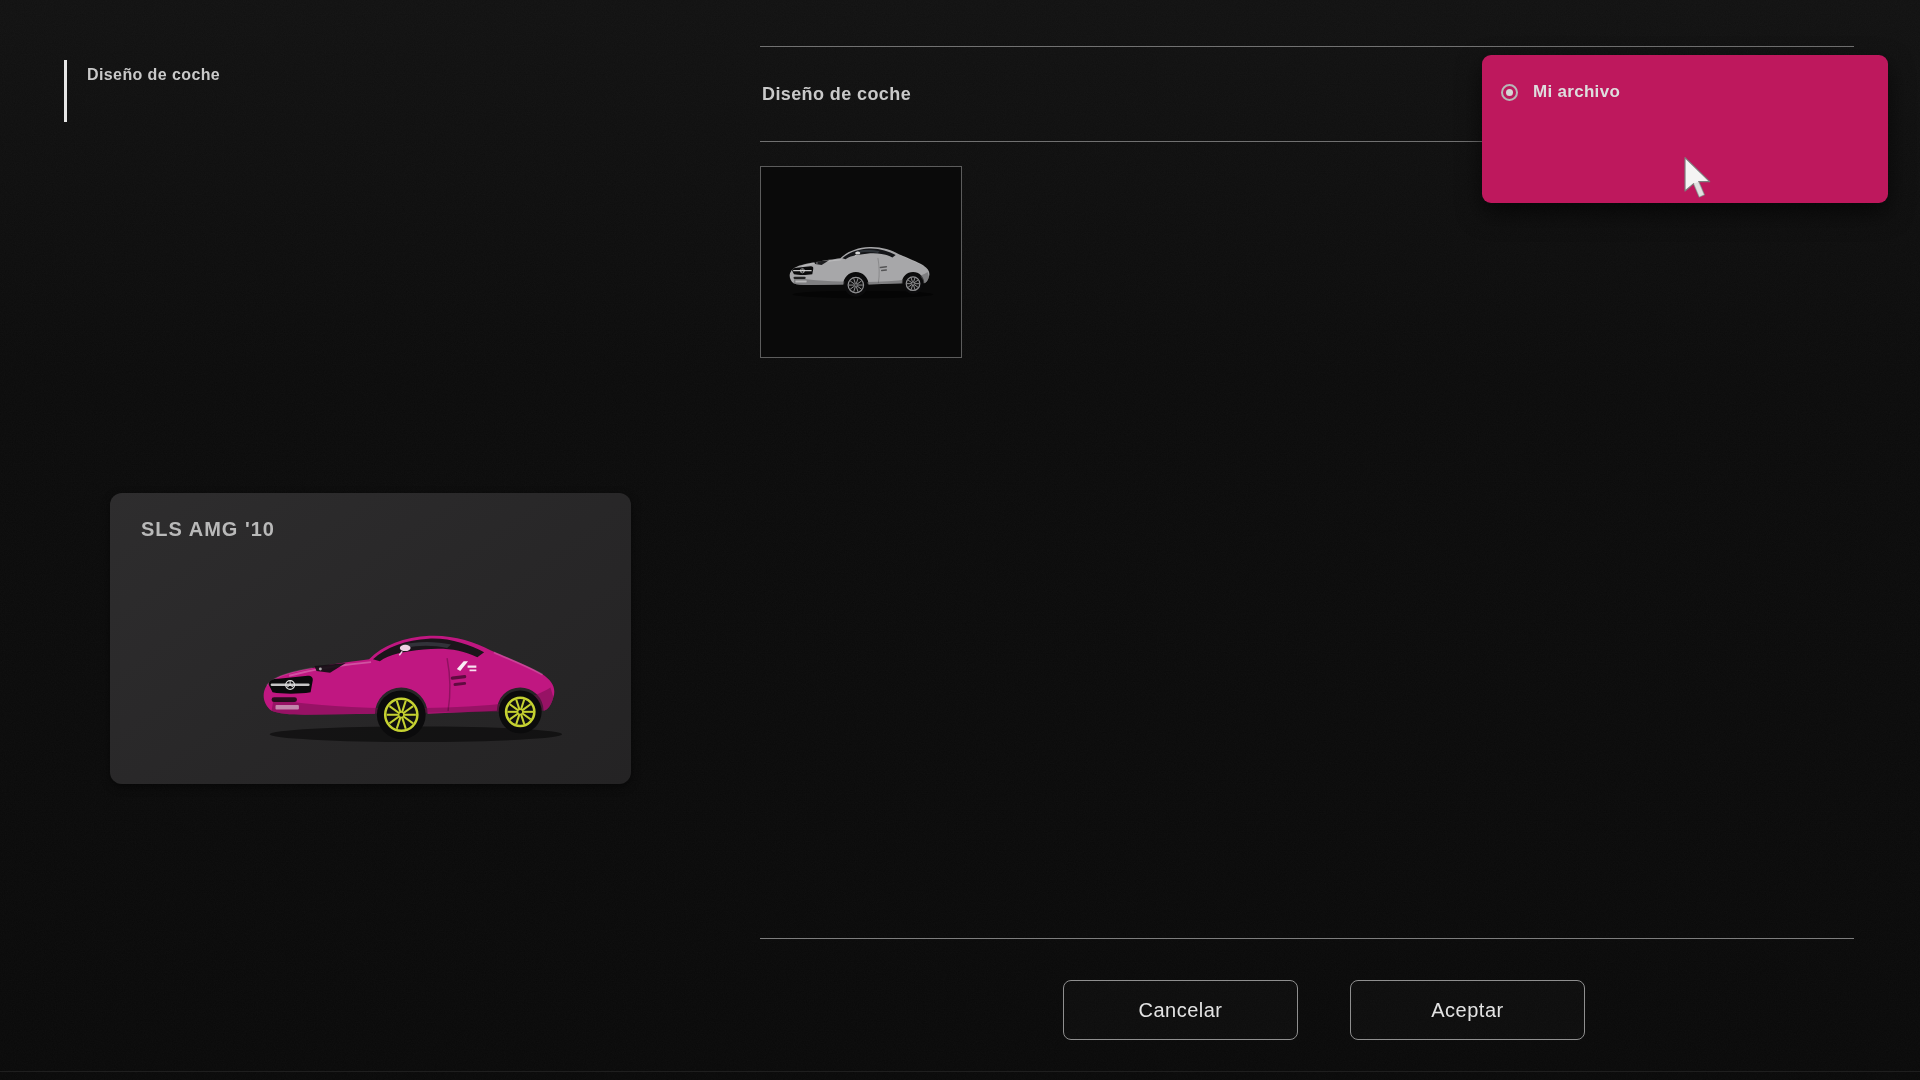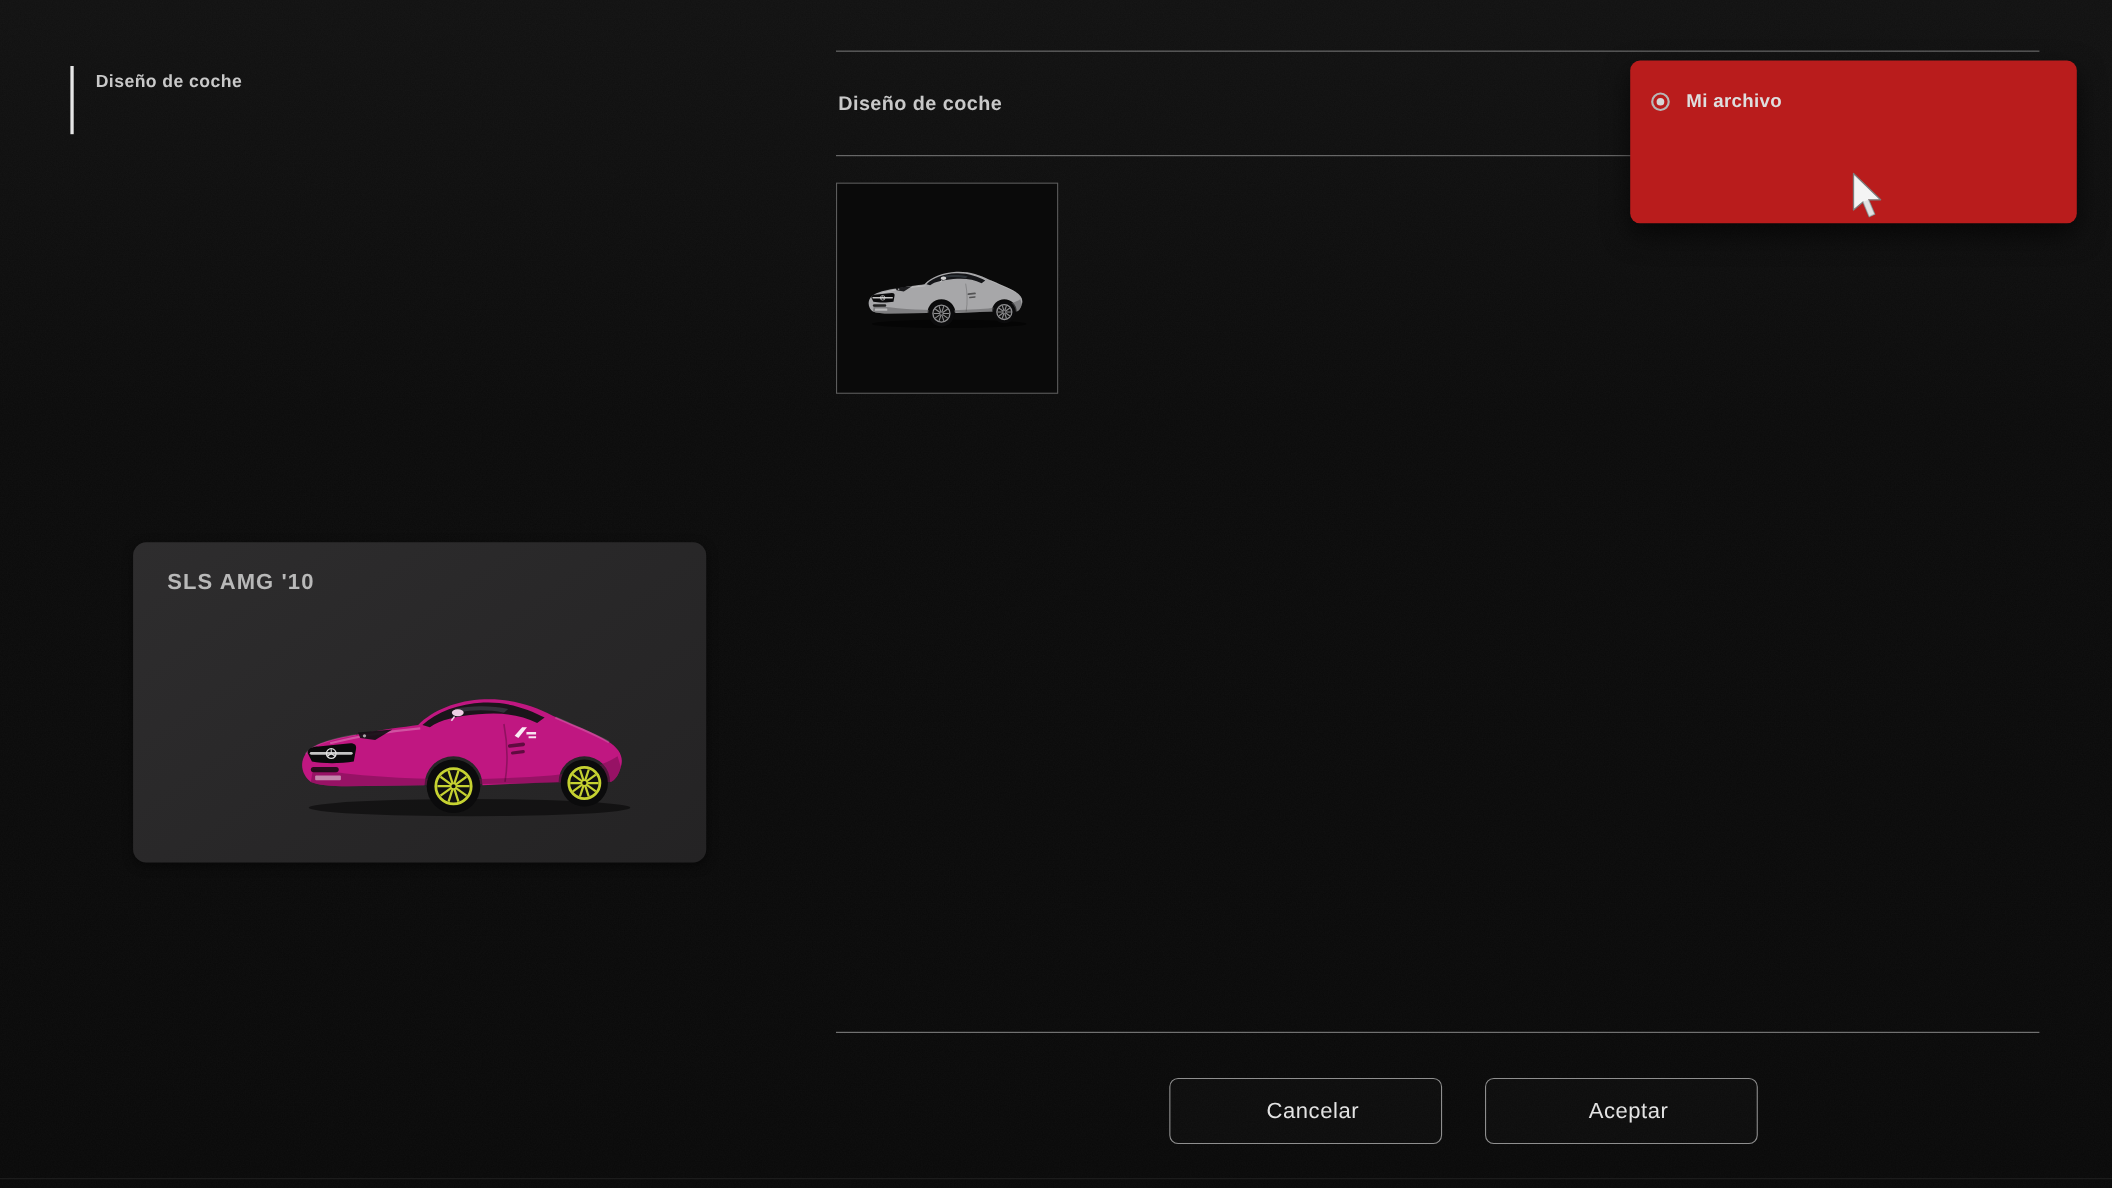--- a/index.html
+++ b/index.html
@@ -25,40 +25,40 @@
 
   
   .thumb-box{
     position:absolute;left:760px;top:166px;width:202px;height:192px;
     border:1px solid #5c5c5c;background:#0a0a0a;z-index:9;box-sizing:border-box;cursor:pointer;
   }
   .thumb-box .car{position:absolute;left:25px;top:74px;width:150px;height:60px;}
 
   
   .card{
-    position:absolute;left:121px;top:493px;width:521px;height:291px;border-radius:12px;
+    position:absolute;left:110px;top:493px;width:521px;height:291px;border-radius:12px;
     background:linear-gradient(145deg,#2e2d2e 0%,#282728 55%,#242324 100%);
     box-shadow:0 3px 10px rgba(0,0,0,.45);z-index:9;cursor:pointer;
   }
   .card .title{position:absolute;left:31px;top:25px;font-size:20px;font-weight:bold;color:#b9b9b9;letter-spacing:1px;}
   .card .car{position:absolute;left:146px;top:130px;width:312px;height:125px;}
 
   
   .btn{
     position:absolute;top:980px;width:233px;height:58px;border:1px solid #8f8f8f;border-radius:8px;
     background:rgba(255,255,255,0.015);color:#e3e3e3;font-size:20px;font-family:"Liberation Sans",sans-serif;
-    display:flex;align-items:center;justify-content:center;letter-spacing:.5px;z-index:9;cursor:pointer;padding-left:13px;
+    display:flex;align-items:center;justify-content:center;letter-spacing:.5px;z-index:9;cursor:pointer;
   }
   .btn.cancel{left:1063px;}
   .btn.accept{left:1350px;}
 
   
   .dropdown{
     position:absolute;left:1482px;top:55px;width:406px;height:148px;border-radius:9px;overflow:hidden;
-    background:#b91c1c;box-shadow:0 10px 24px rgba(0,0,0,.6);z-index:40;
+    background:#be185d;box-shadow:0 10px 24px rgba(0,0,0,.6);z-index:40;
   }
   .dd-row{display:flex;align-items:center;padding-left:19px;cursor:pointer;}
   .dd-row.first{height:74px;}
   .dd-row.second{height:62px;background:#c6c6c4;}
   .dd-row .label{margin-left:15px;font-size:17px;font-weight:bold;letter-spacing:.3px;}
   .dd-row.first .label{color:#dedede;}
   .dd-row.second .label{color:#151515;}
   .radio{width:17px;height:17px;border-radius:50%;box-sizing:border-box;position:relative;flex:0 0 auto;}
   .radio.sel{border:2px solid #b7b7b7;}
   .radio.sel::after{content:"";position:absolute;left:3px;top:3px;width:7px;height:7px;border-radius:50%;background:#d6d6d6;}

